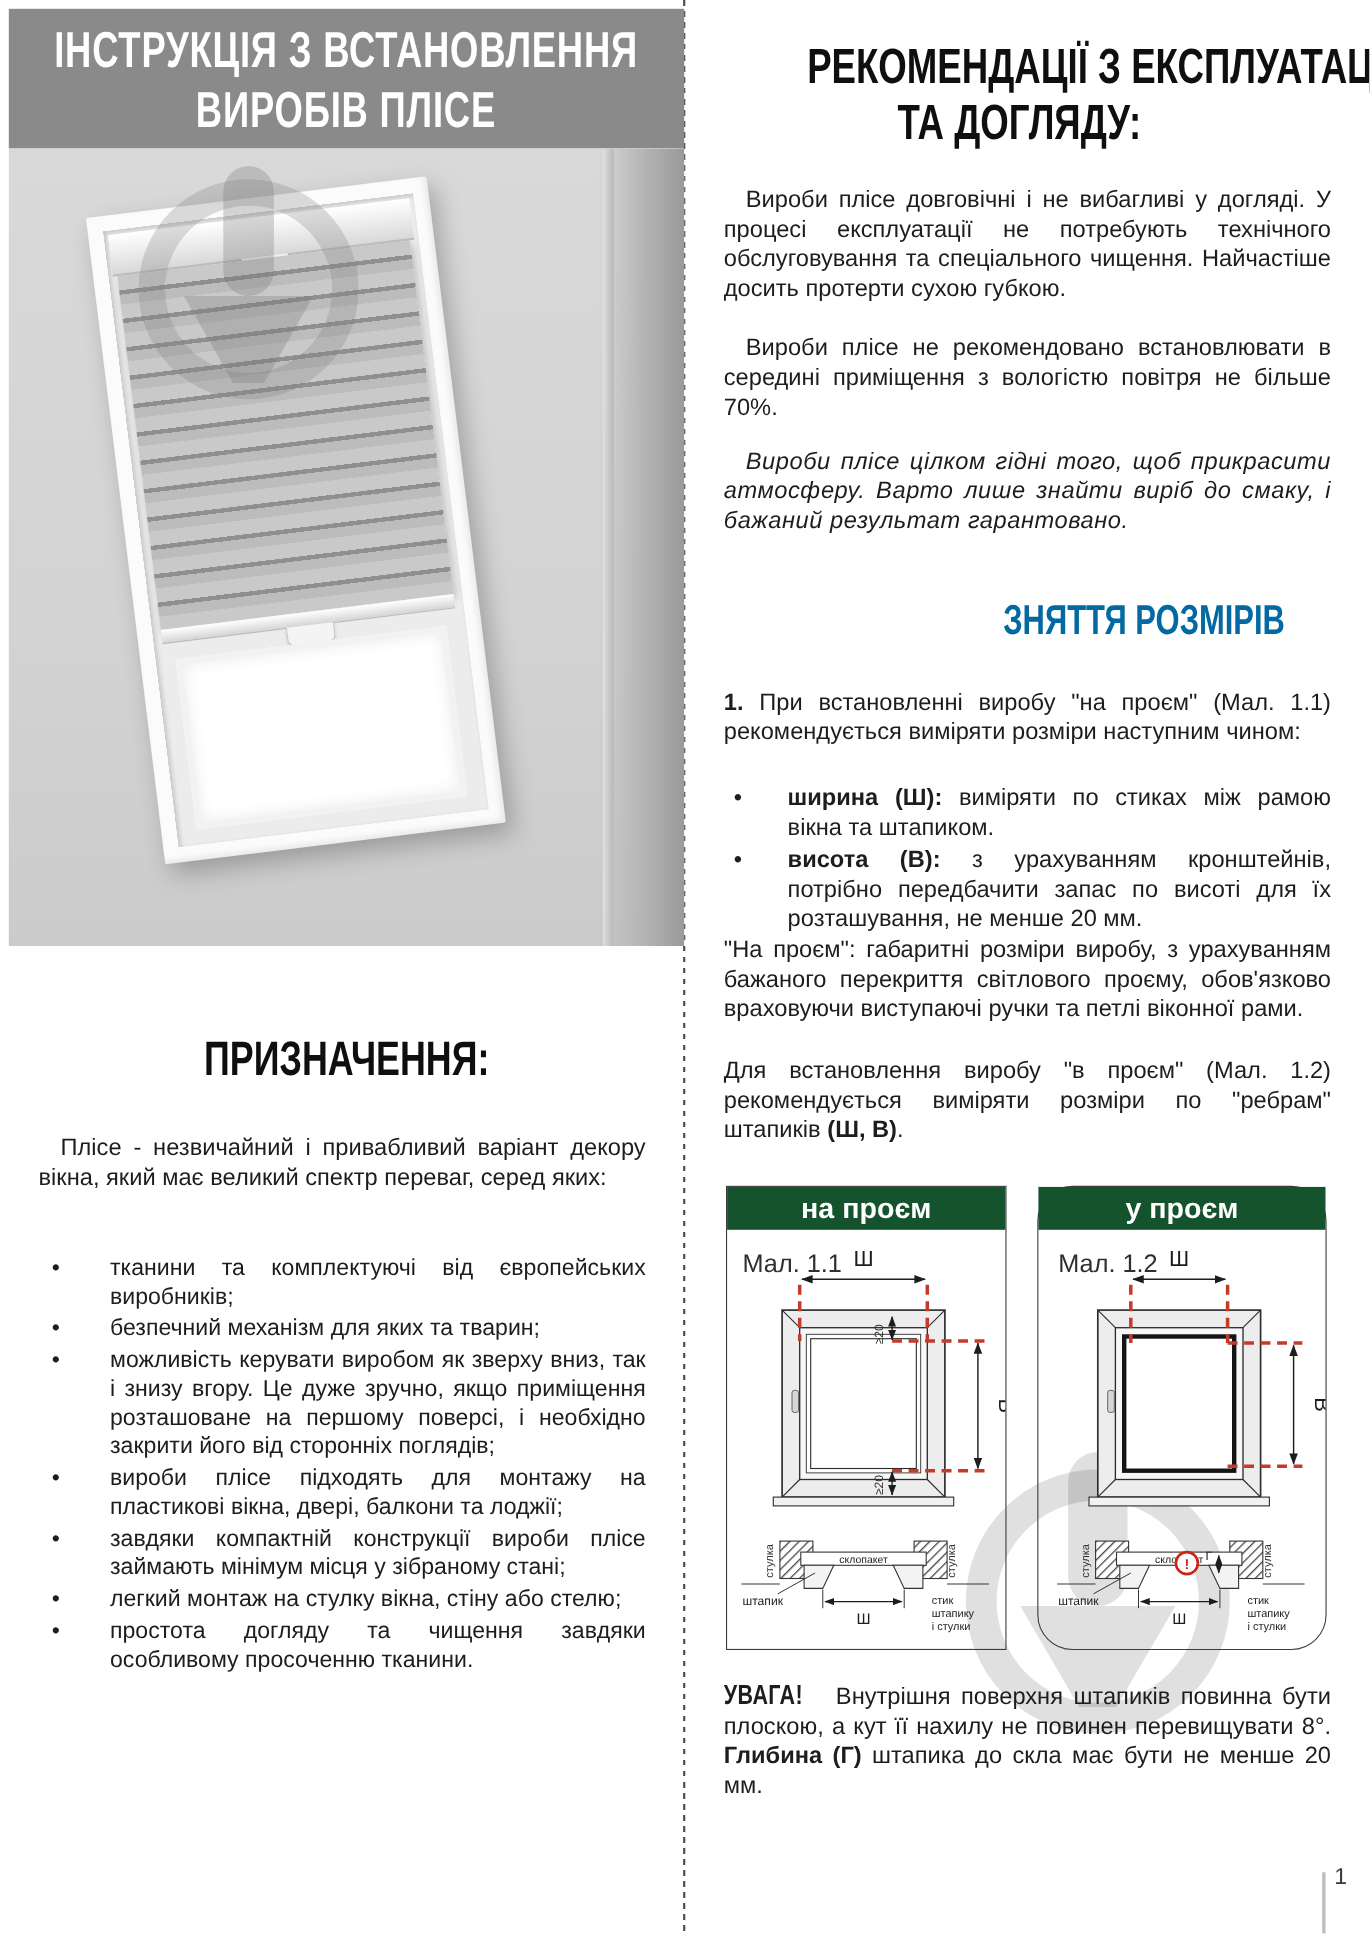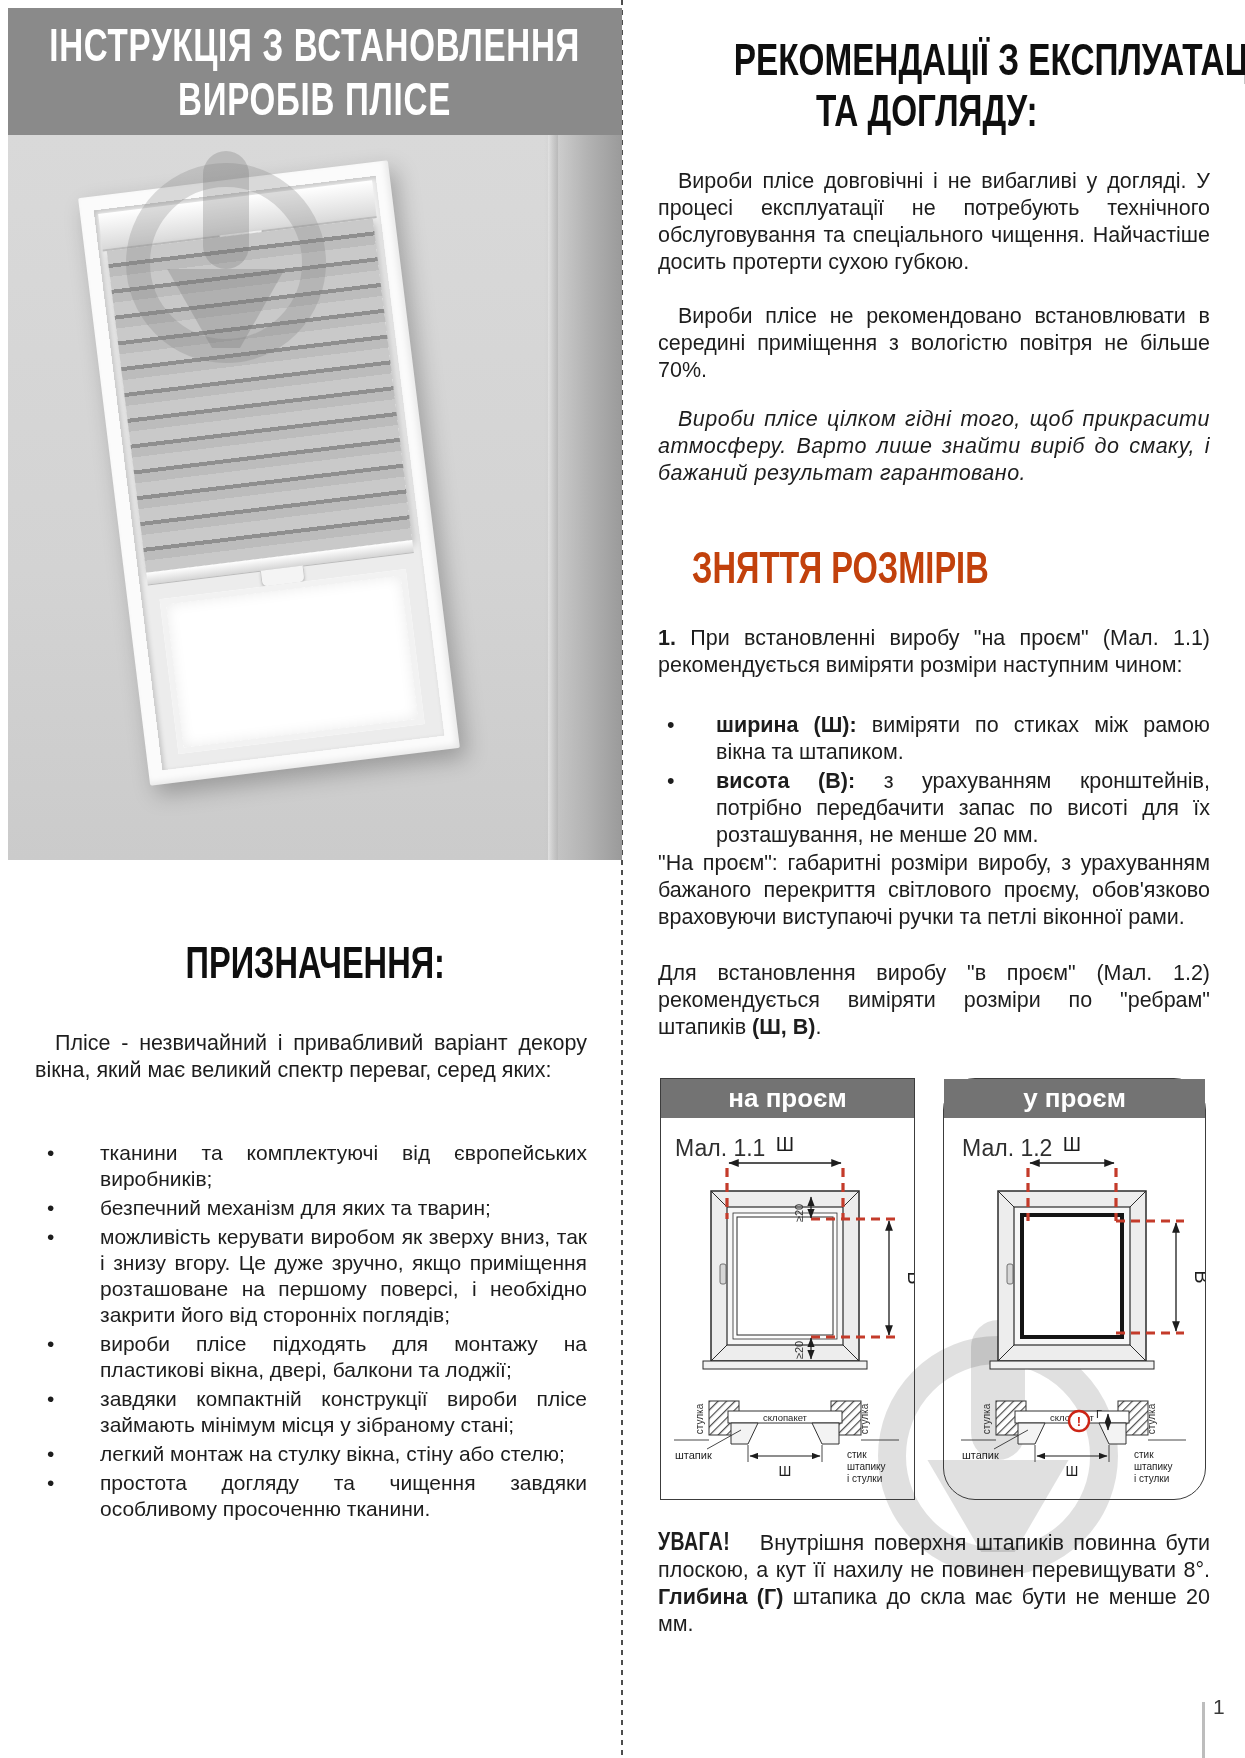--- a/index.html
+++ b/index.html
@@ -42,21 +42,21 @@
     border:6px solid #f2f2f2;box-shadow:inset 0 0 14px rgba(0,0,0,.08);}
   
   .wm{position:absolute;pointer-events:none;}
   .wm .ring{position:absolute;inset:0;border-radius:50%;}
   .wm .cap{position:absolute;left:50%;transform:translateX(-50%);}
   .wm .tri{position:absolute;left:50%;transform:translateX(-50%);}
   
   .h-cond{font-weight:800;white-space:nowrap;display:inline-block;transform:scaleX(.74);}
   #purpose-title{left:8px;top:938px;width:614px;text-align:center;font-size:44px;color:#0f0f0f;}
   #care-title{left:640px;top:34px;width:573px;text-align:center;font-size:45px;line-height:51px;color:#0f0f0f;}
-  #sizing-title{left:640px;top:543px;width:573px;text-align:left;font-size:44px;color:#c2410c;}
+  #sizing-title{left:640px;top:543px;width:573px;text-align:right;font-size:38px;color:#0369a1;}
   
   .body-text{font-size:21.5px;line-height:27px;text-align:justify;color:#1d1d1d;}
   .indent{text-indent:20px;}
   .b{font-weight:700;}
   .it{font-style:italic;}
   #purpose-intro{left:35px;top:1030px;width:552px;}
   #purpose-list{left:35px;top:1140px;width:552px;line-height:26px;font-size:21px;}
   .li{display:grid;grid-template-columns:65px 1fr;margin-bottom:3px;}
   .li .mk{padding-left:12px;font-size:21px;}
   .li .tx{text-align:justify;}
@@ -66,21 +66,21 @@
   #step1{left:658px;top:625px;width:552px;}
   #sizing-list{left:658px;top:712px;width:552px;}
   .li2{display:grid;grid-template-columns:58px 1fr;margin-bottom:2px;}
   .li2 .mk{padding-left:9px;}
   #p-na{left:658px;top:850px;width:552px;}
   #p-v{left:658px;top:960px;width:552px;}
   
   .dbox{top:1078px;border:1.4px solid #3c3c3c;background:transparent;}
   #dbox1{left:660px;width:253px;height:420px;}
   #dbox2{left:943px;width:261px;height:420px;border-radius:32px;}
-  .dhead{height:39px;background:#737373;display:flex;align-items:center;justify-content:center;
+  .dhead{height:39px;background:#14532d;display:flex;align-items:center;justify-content:center;
     color:#ffffff;font-weight:700;font-size:26px;}
   .dbox svg{display:block;}
   svg text{font-family:"Liberation Sans",sans-serif;}
   
   #attention{left:658px;top:1528px;width:552px;}
   .attn-label{display:inline-block;transform:scaleX(.78);transform-origin:left center;
     font-weight:800;font-size:25px;letter-spacing:.5px;}
   
   #foot-line{left:1202px;top:1702px;width:3px;height:56px;background:#bdbdbd;}
   #page-num{left:1213px;top:1695px;font-size:21px;color:#3a3a3a;}

